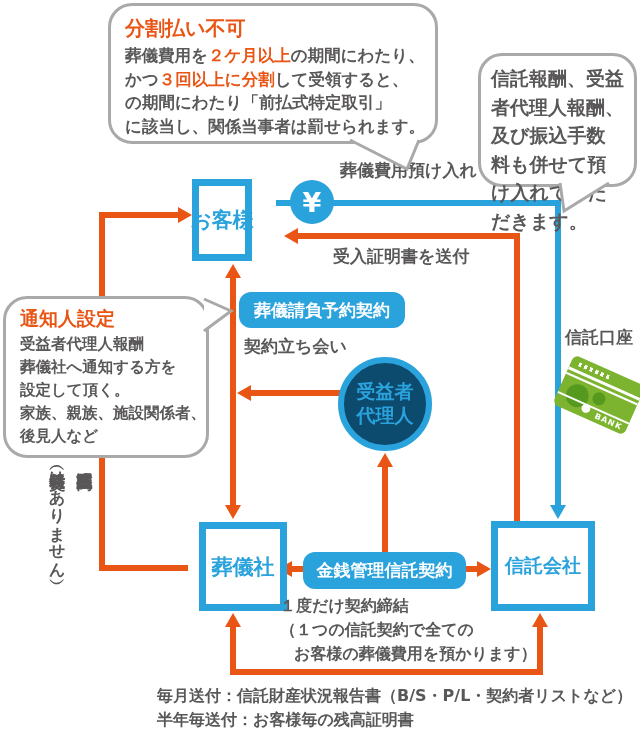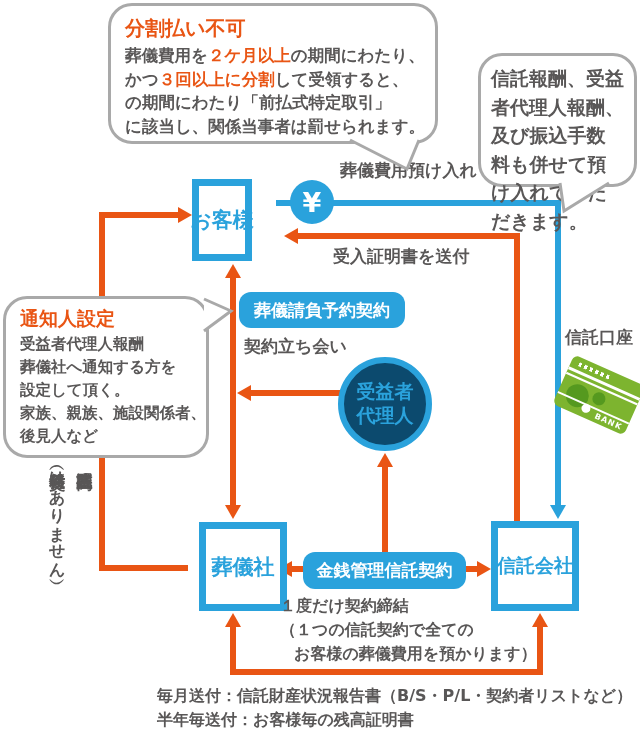--- a/index.html
+++ b/index.html
@@ -86,21 +86,21 @@
     <path class="sb" d="M276,203 L558,203 L558,507"></path>
     <polygon class="fb" points="550,505 566,505 558,519"></polygon>
   </svg>
 
   <div class="node" style="left:192px;top:179px;width:60px;height:82px;font-size:21px;">
     <span>お客様</span>
   </div>
   <div class="node" style="left:188px;top:522px;width:88px;height:89px;font-size:21px;margin-left:11px;">
     <span>葬儀社</span>
   </div>
-  <div class="node" style="left:491px;top:521px;width:88px;height:90px;font-size:19px;">
+  <div class="node" style="left:491px;top:521px;width:104px;height:90px;font-size:19px;">
     <span>信託会社</span>
   </div>
   <div class="circle-node" style="left:338px;top:357px;width:94px;height:94px;">
     <span>受益者</span>
     <span>代理人</span>
   </div>
   <div class="yen" style="left:290px;top:180px;width:44px;height:44px;">
     <span>¥</span>
   </div>
 

